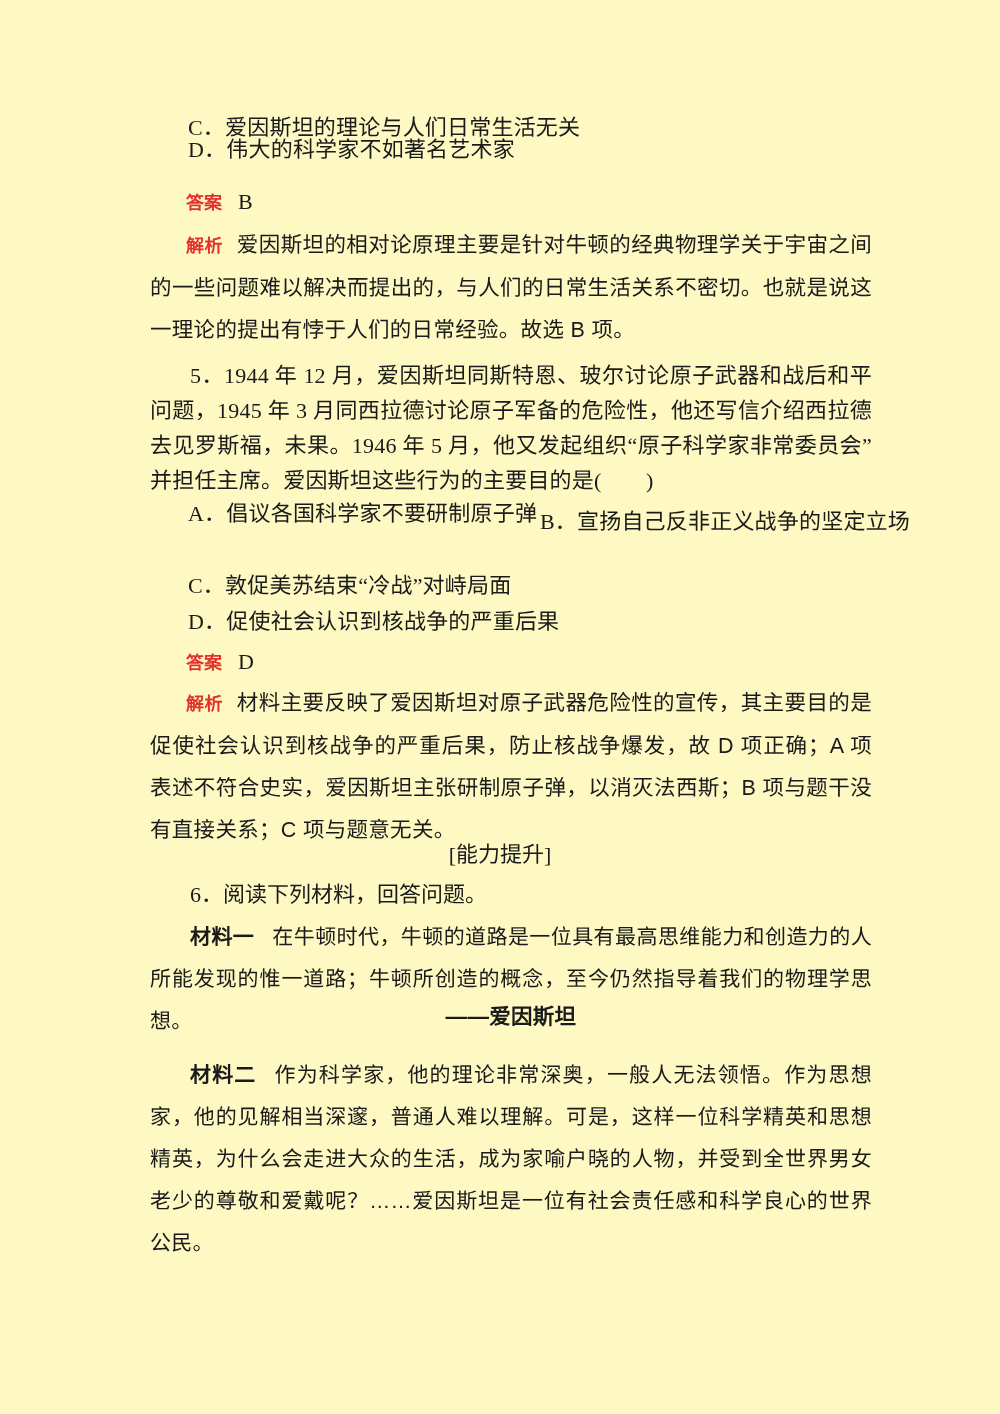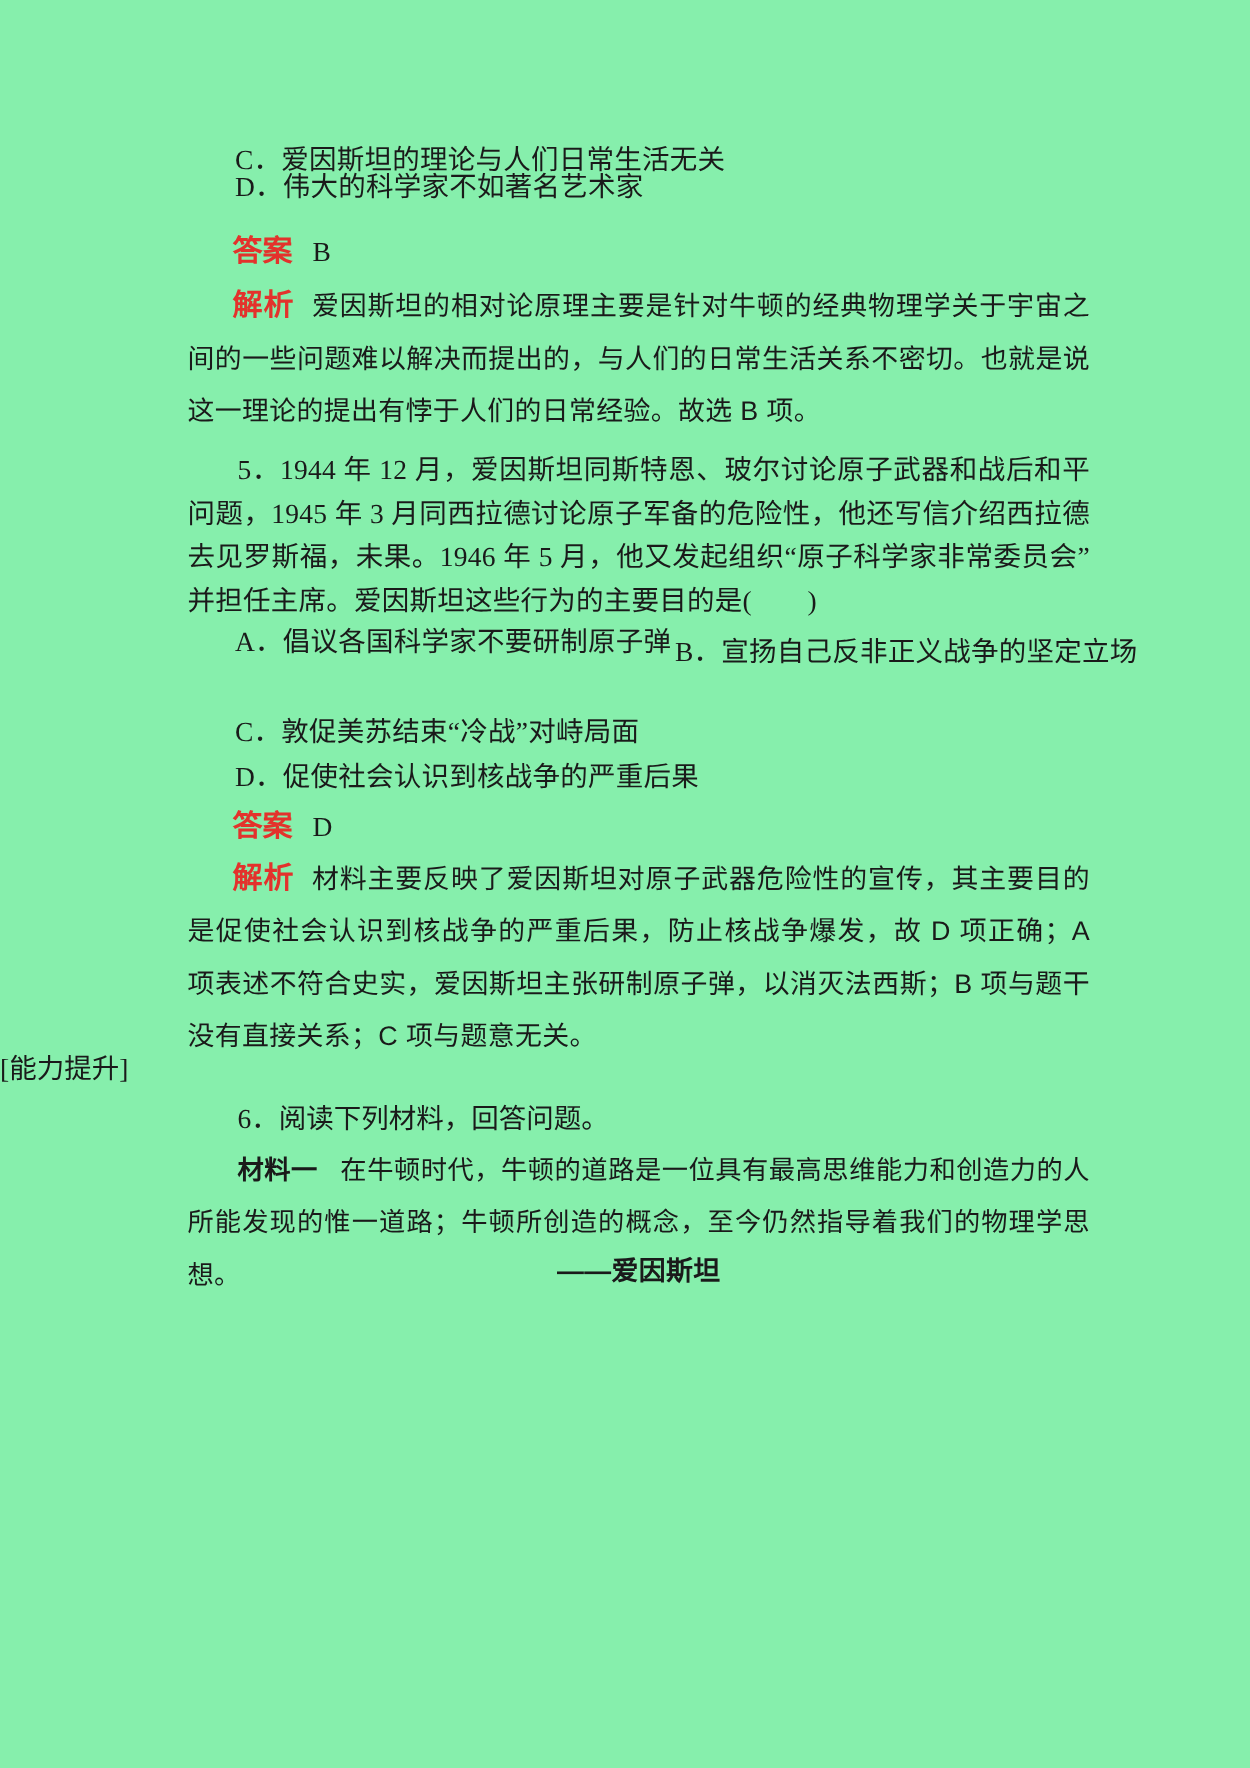--- a/index.html
+++ b/index.html
@@ -4,21 +4,21 @@
 <style>
   html, body {
     margin: 0;
     padding: 0;
     background: #ffffff;
   }
   .page {
     position: relative;
     width: 1000px;
     height: 1414px;
-    background: #86efac;
+    background: #fef9c3;
     overflow: hidden;
     box-sizing: border-box;
   }
 
   .block {
     position: absolute;
     left: 150px;
     width: 722px;
     color: #1a1a1a;
   }
@@ -37,21 +37,21 @@
   .answer-row {
     font-size: 22px;
     line-height: 36px;
     padding-left: 36px;
     white-space: nowrap;
   }
   .tag {
     color: #e3322c;
     font-family: "Liberation Sans", "DejaVu Sans", sans-serif;
     font-weight: bold;
-    font-size: 24px;
+    font-size: 18px;
   }
   .answer-row .answer-val {
     font-family: "Liberation Serif", "DejaVu Serif", serif;
     font-size: 22px;
     margin-left: 16px;
   }
 
   
   .analysis {
     font-family: "Liberation Sans", "DejaVu Sans", sans-serif;
@@ -75,21 +75,21 @@
     text-justify: inter-character;
     text-indent: 40px;
     letter-spacing: 0.2px;
   }
 
   
   .section-head {
     position: absolute;
     left: 0;
     width: 1000px;
-    text-align: left;
+    text-align: center;
     font-family: "Liberation Serif", "DejaVu Serif", serif;
     font-size: 22px;
     line-height: 34px;
     color: #1a1a1a;
   }
 
   
   .item-line {
     font-family: "Liberation Serif", "DejaVu Serif", serif;
     font-size: 22px;
@@ -169,15 +169,18 @@
   <div class="section-head" style="top:838px;">[能力提升]</div>
 
   <div class="block item-line" style="top:878px;">6．阅读下列材料，回答问题。</div>
 
   <div class="block material" style="top:916px;">
     <span class="mat-label">材料一</span><span>在牛顿时代，牛顿的道路是一位具有最高思维能力和创造力的人所能发现的惟一道路；牛顿所创造的概念，至今仍然指导着我们的物理学思想。</span>
   </div>
 
   <div class="block attrib-right" style="top:1000px;">——爱因斯坦</div>
 
+  <div class="block material" style="top:1054px;">
+    <span class="mat-label">材料二</span><span>作为科学家，他的理论非常深奥，一般人无法领悟。作为思想家，他的见解相当深邃，普通人难以理解。可是，这样一位科学精英和思想精英，为什么会走进大众的生活，成为家喻户晓的人物，并受到全世界男女老少的尊敬和爱戴呢？……爱因斯坦是一位有社会责任感和科学良心的世界公民。</span>
+  </div>
 
 
 </div>
 
 </body></html>

